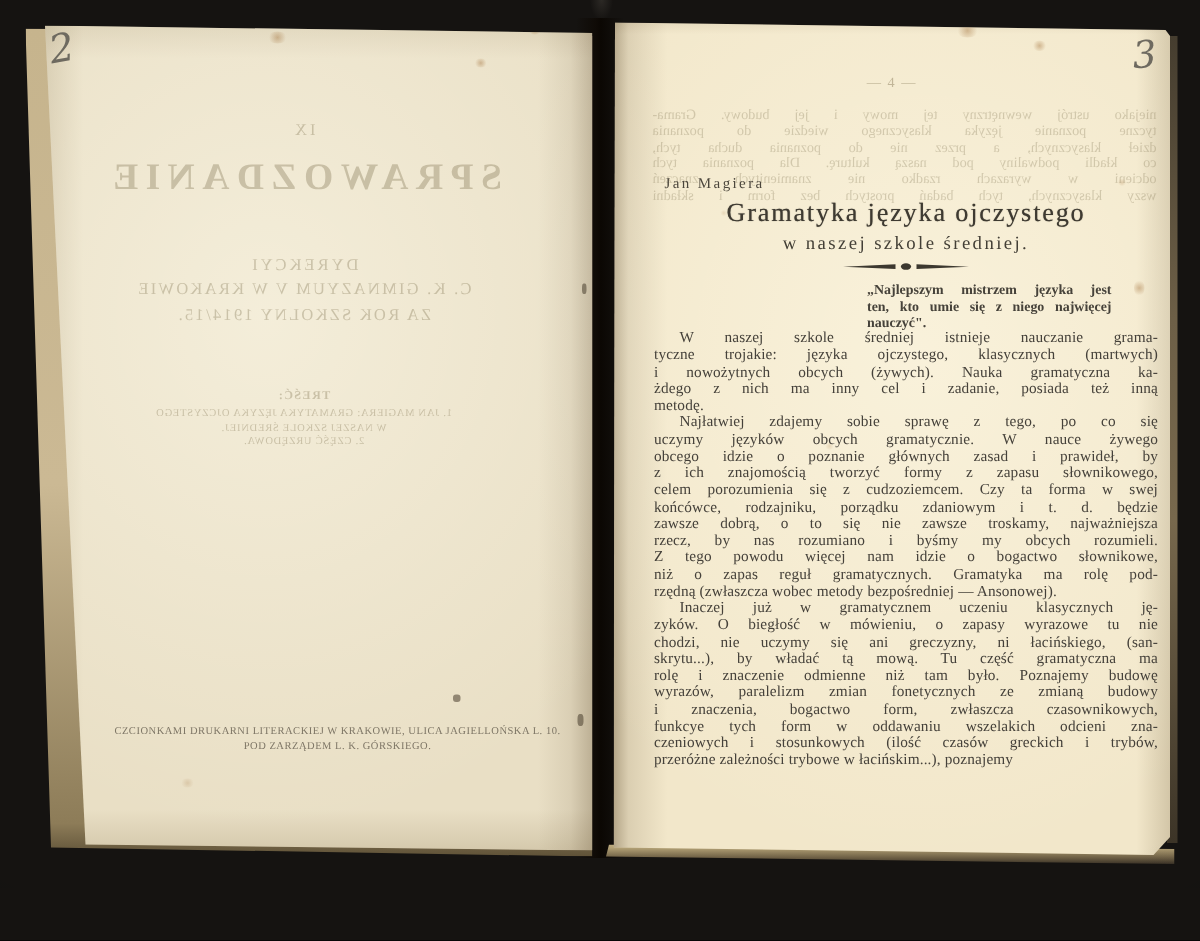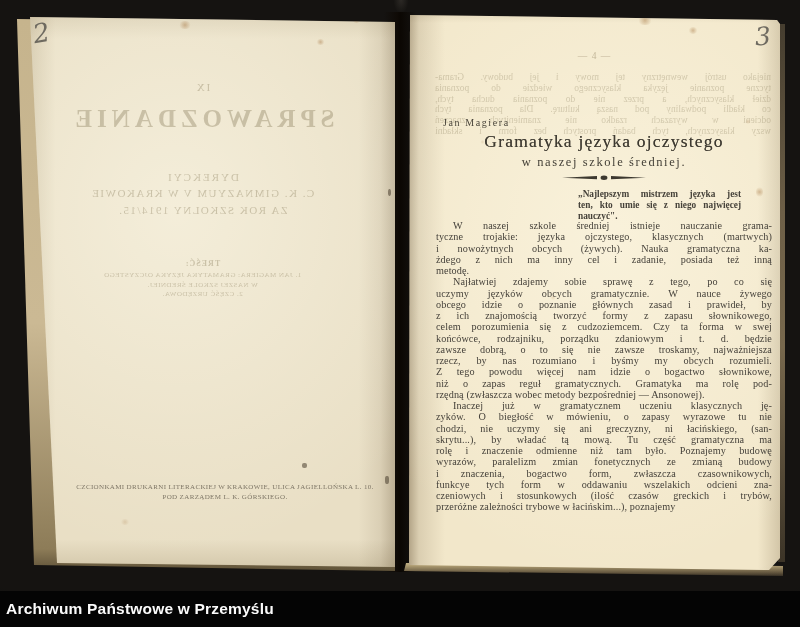--- a/index.html
+++ b/index.html
@@ -221,16 +221,13 @@
     <div class="spot" style="left:228px;top:2px;width:16px;height:9px;"></div>
     <div class="spot" style="left:279px;top:13px;width:10px;height:7px;"></div>
     <div class="spot" style="left:347px;top:172px;width:7px;height:12px;"></div>
     <div class="spot" style="left:336px;top:105px;width:6px;height:5px;opacity:.6;"></div>
     <div class="spot" style="left:141px;top:281px;width:6px;height:5px;opacity:.45;"></div>
     <div class="spot" style="left:71px;top:126px;width:5px;height:4px;opacity:.4;"></div>
   </div>
 
   <div class="vignette"></div>
 
-  <div class="bar">
-    <span>Archiwum Państwowe w Przemyślu</span>
-  </div>
 </div>
 
 </body></html>

